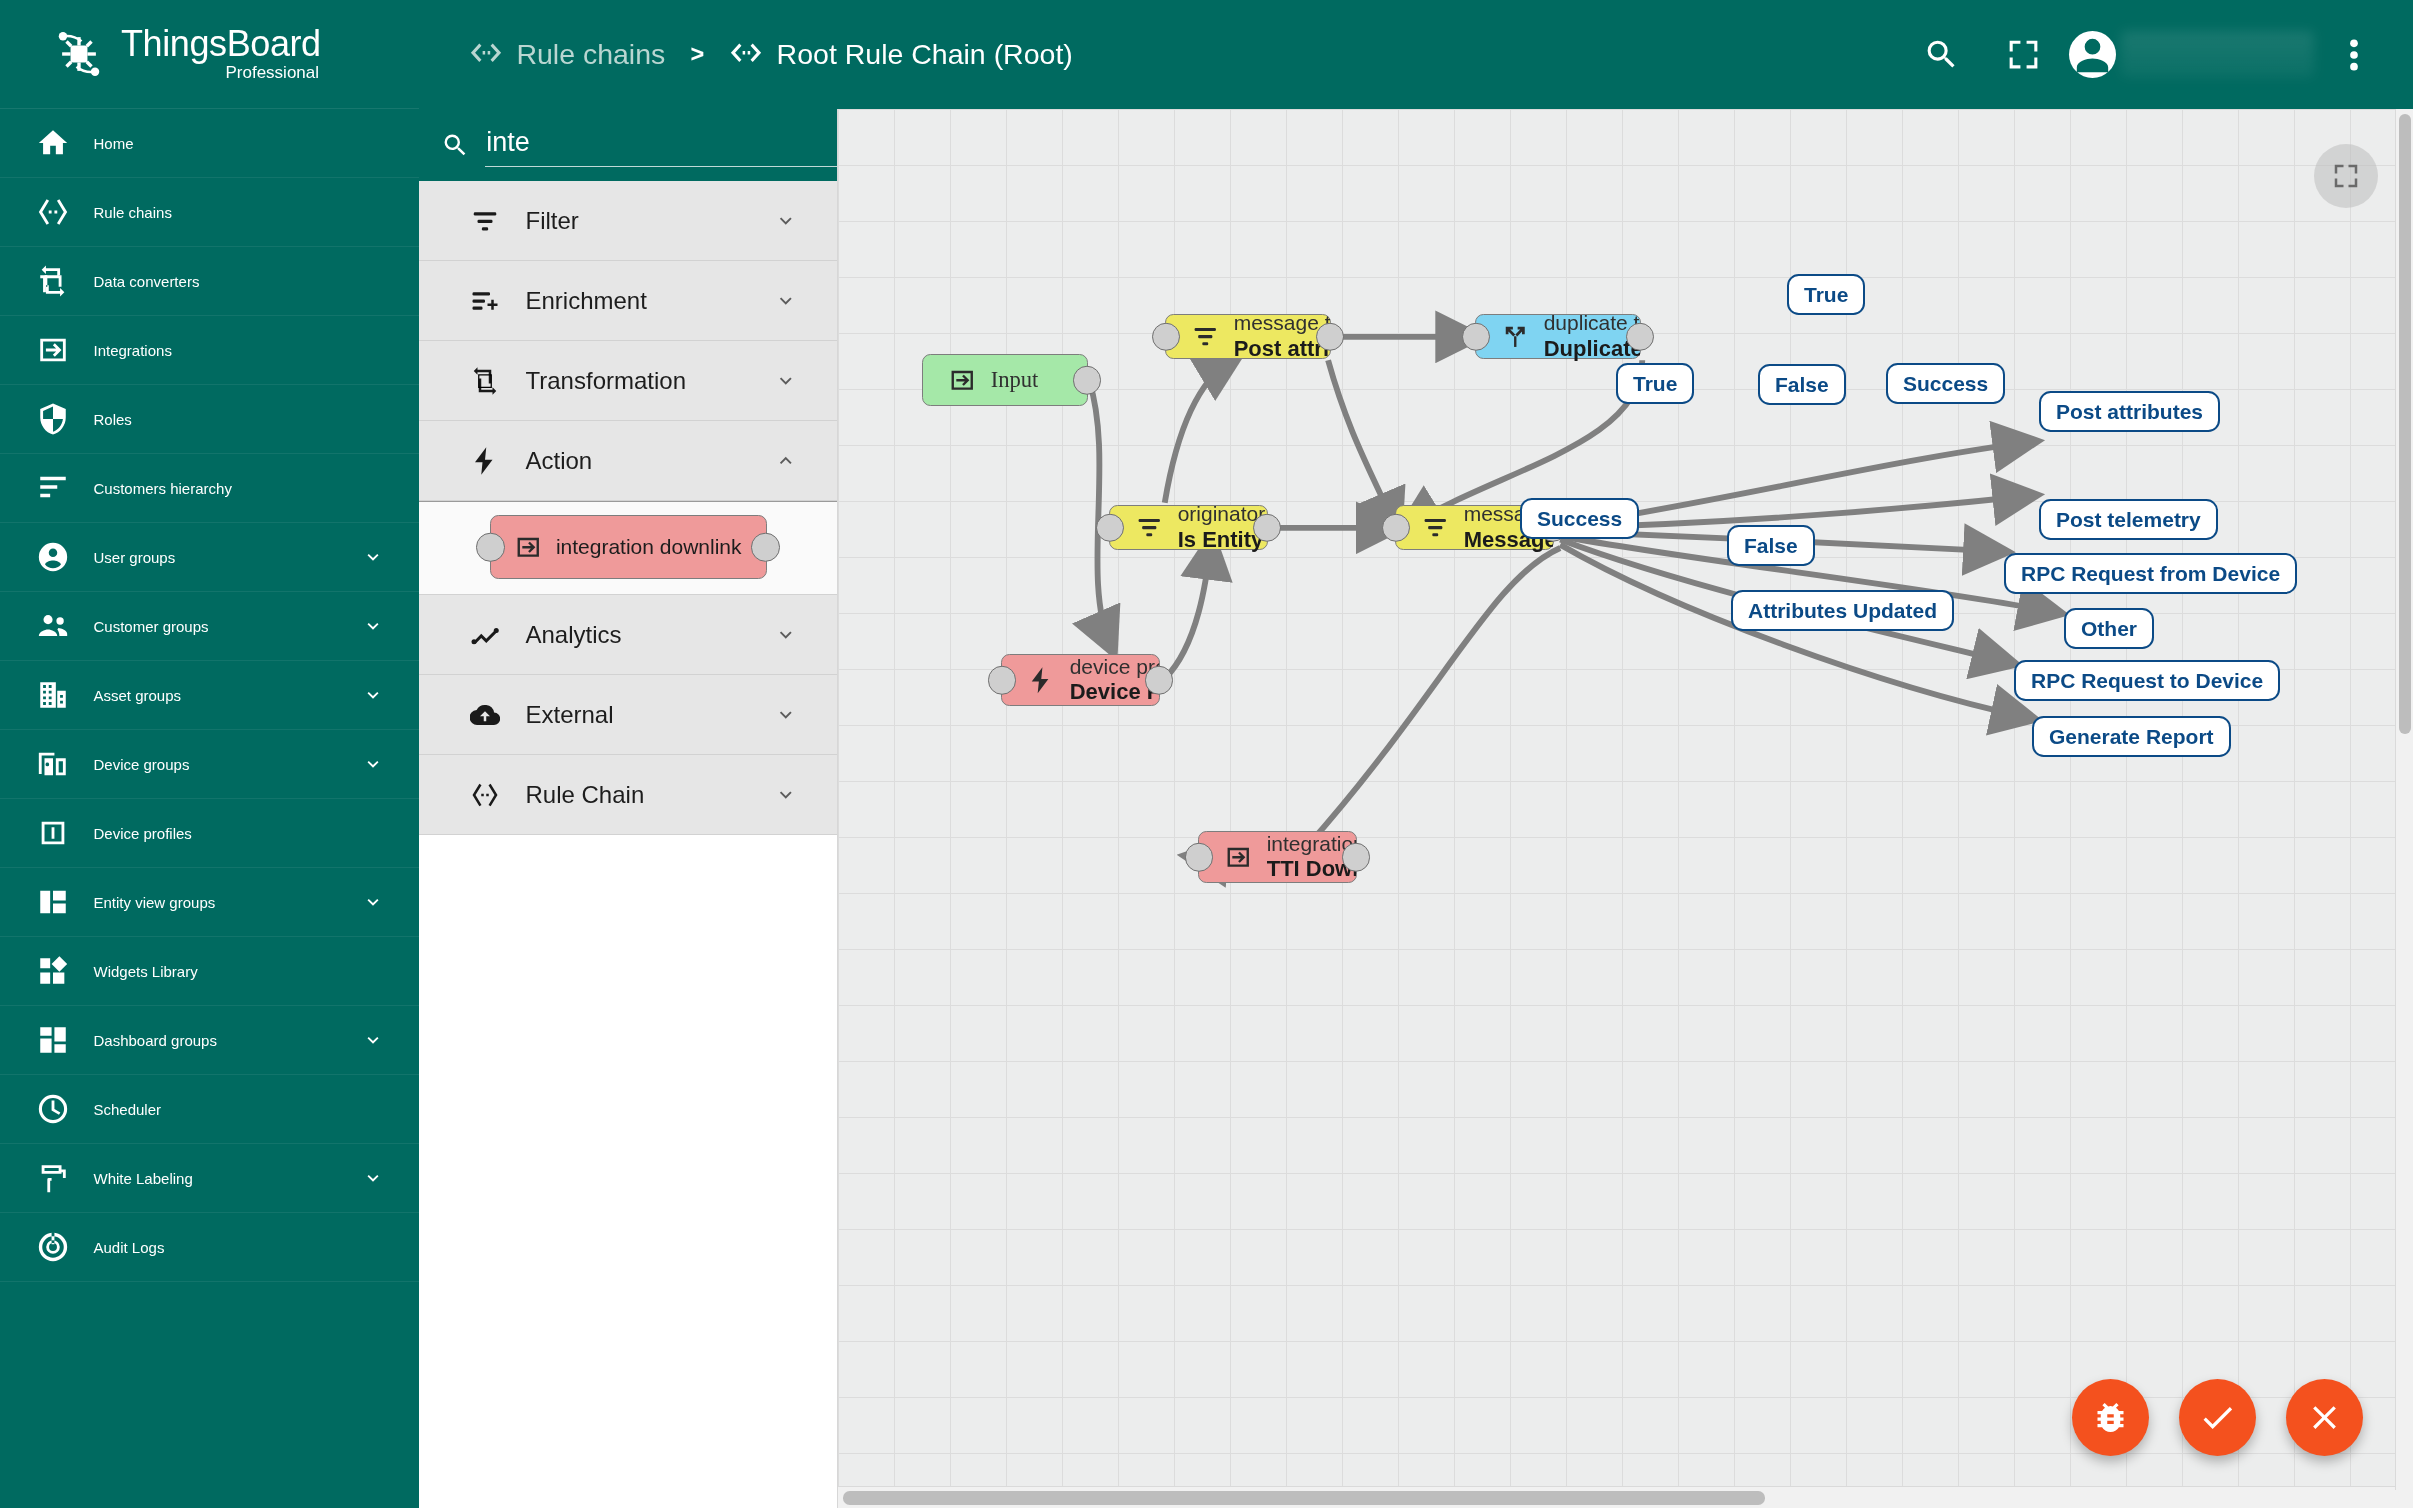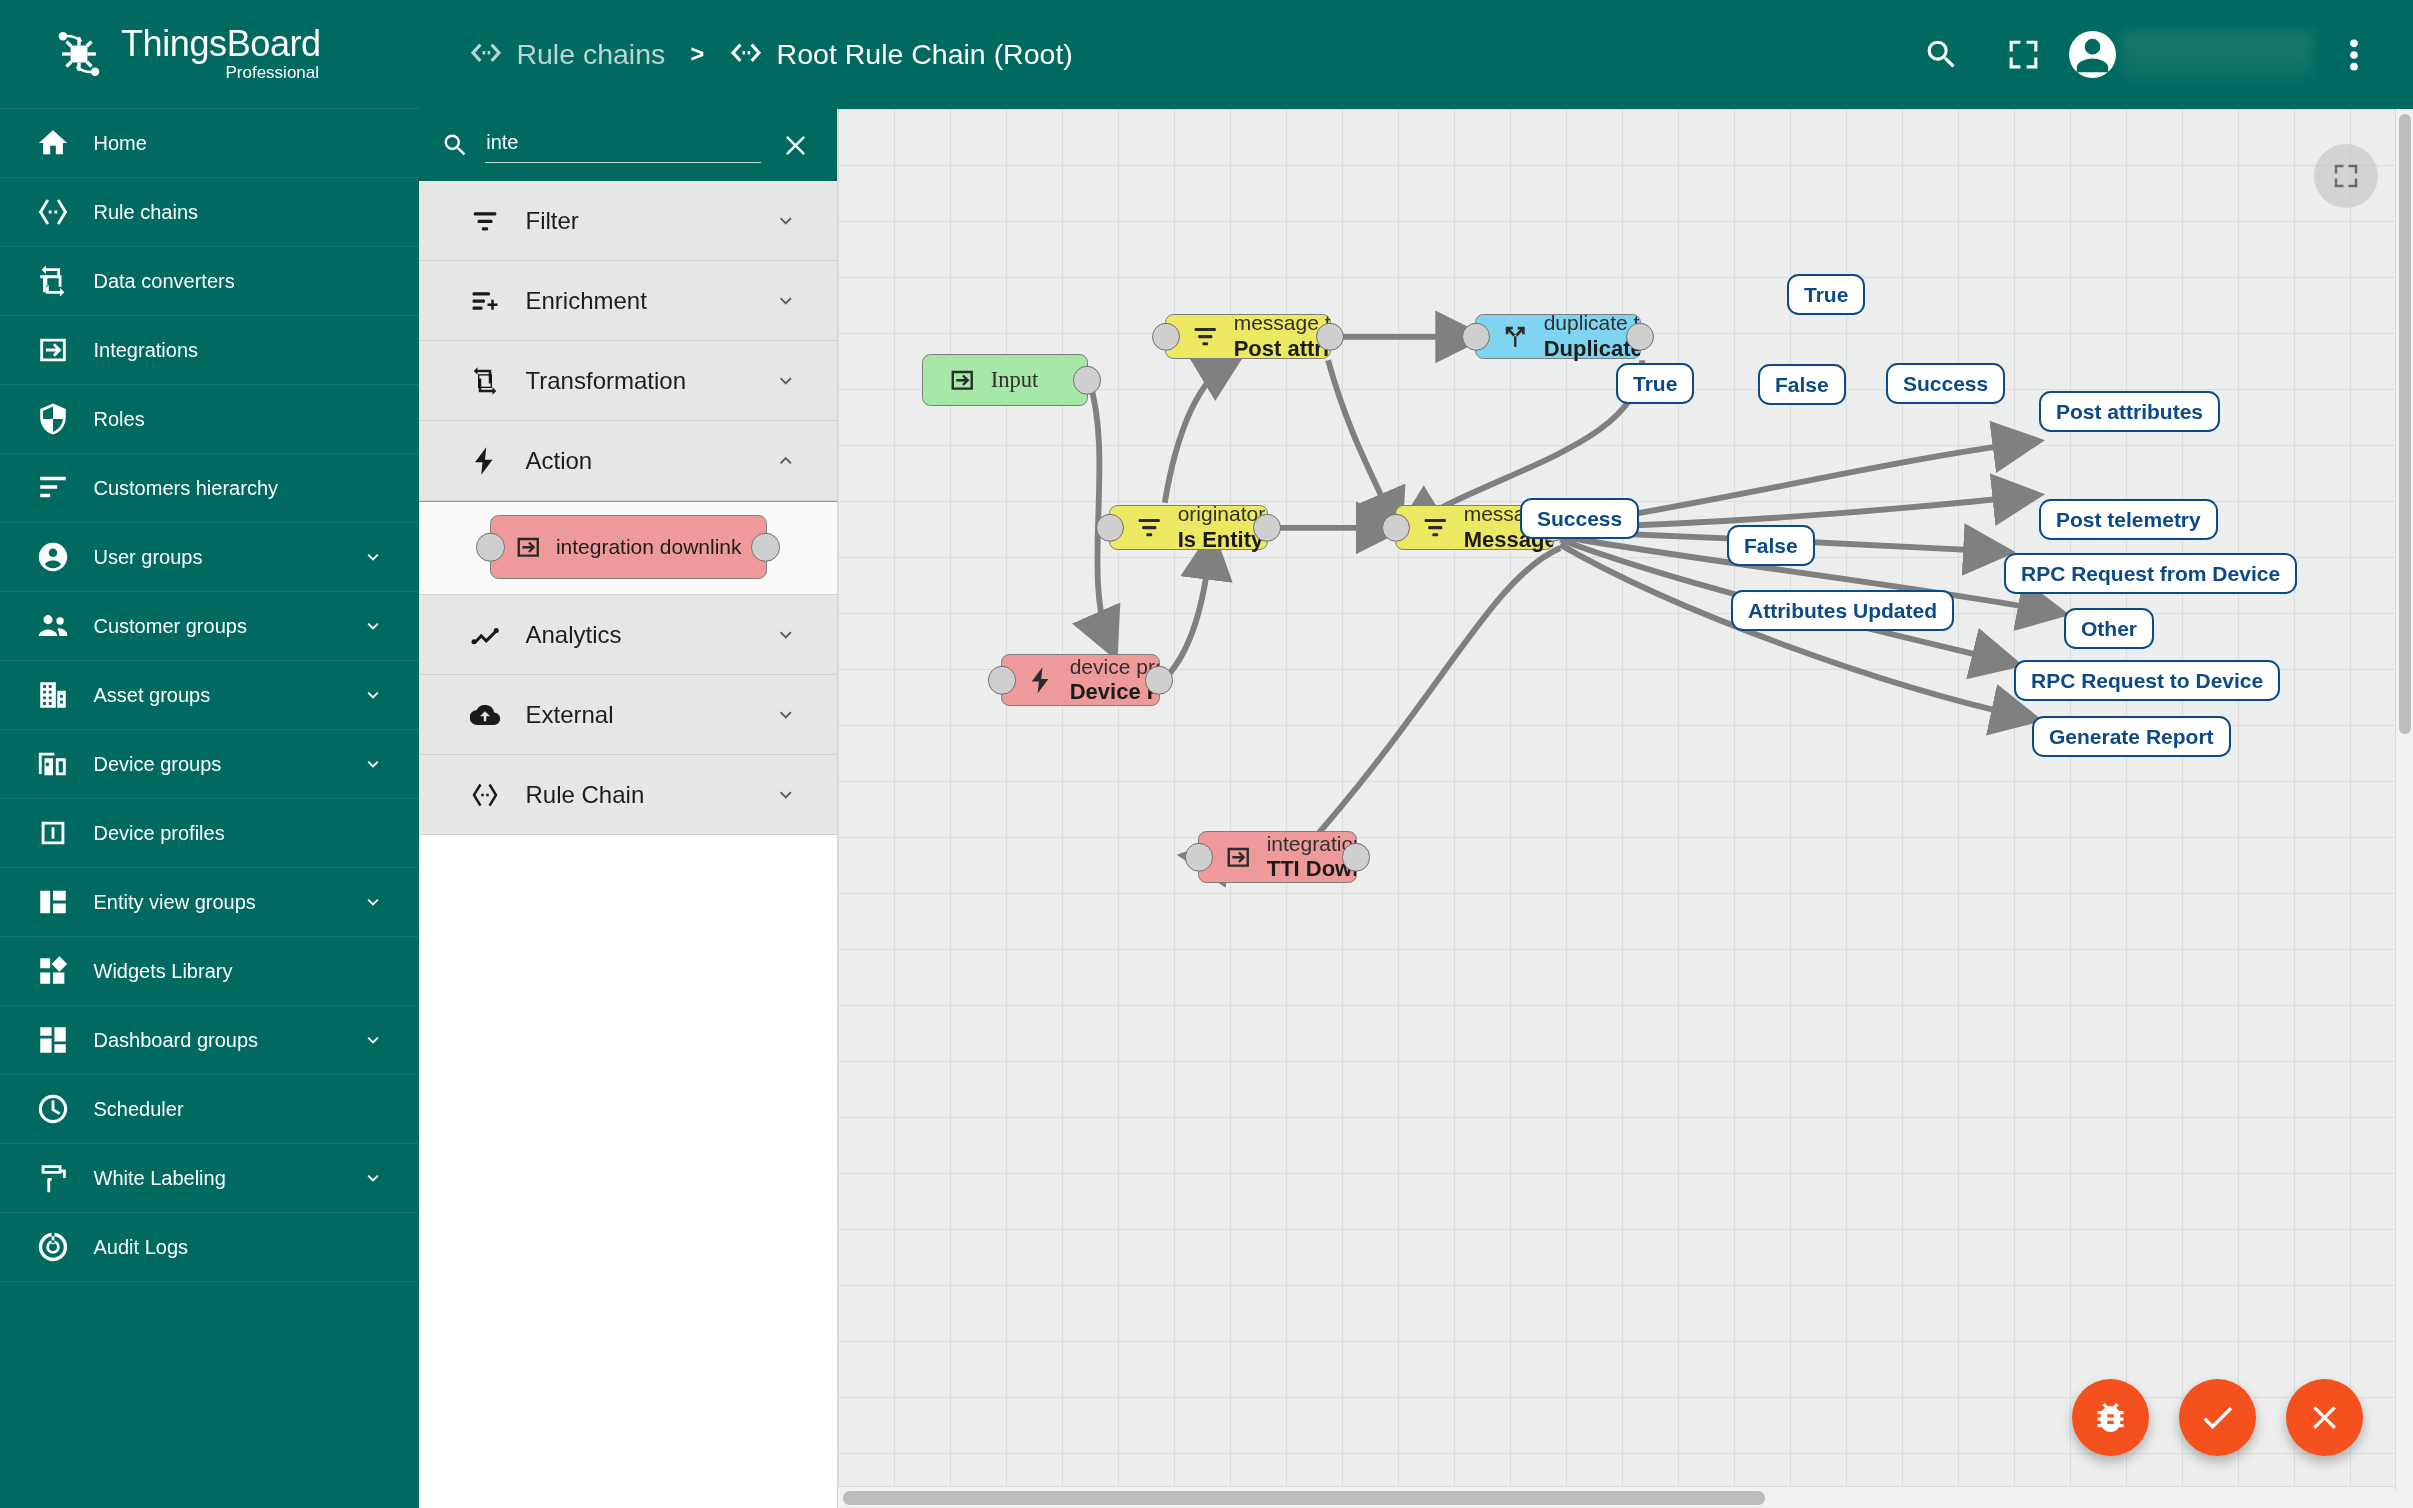--- a/index.html
+++ b/index.html
@@ -34,21 +34,21 @@
     height: 69px;
     display: flex; align-items: center;
     padding-left: 35px;
     gap: 23.5px;
     border-bottom: 0.8px solid rgba(255,255,255,0.07);
     position: relative;
     cursor: pointer;
   }
   .nav-icon { width: 35px; height: 35px; flex: 0 0 35px; display: flex; align-items: center; justify-content: center; }
   .nav-icon svg { width: 34px; height: 34px; fill: #fff; }
-  .nav-label { color: #fff; font-size: 20px; white-space: nowrap; }
+  .nav-label { color: #fff; font-size: 15px; white-space: nowrap; }
   .nav-chevron { position: absolute; right: 35px; width: 22px; height: 22px; }
   .nav-chevron svg { width: 22px; height: 22px; fill: #fff; }
 
   
   #topbar {
     position: absolute; left: 419px; top: 0;
     width: 1994px; height: 109px;
     background: #006A60;
     display: flex; align-items: center;
   }
@@ -85,21 +85,21 @@
     overflow: hidden;
   }
   #lib-search {
     height: 72px; background: #006A60;
     display: flex; align-items: center; padding: 0 22px; gap: 15px;
   }
   #lib-search .srch-icon svg { width: 28.5px; height: 28.5px; fill: #fff; display:block; }
   #search-input {
     flex: 1; background: transparent; border: none;
     border-bottom: 0.8px solid rgba(255,255,255,0.75);
-    color: #fff; font-size: 20px; font-family: "Liberation Sans", sans-serif;
+    color: #fff; font-size: 27px; font-family: "Liberation Sans", sans-serif;
     padding: 3.4px 1.7px 8.4px 1.7px; outline: none;
   }
   #search-input::placeholder { color: rgba(255,255,255,0.7); }
   .lib-ico-btn { width: 39px; height: 39px; display:flex;align-items:center;justify-content:center;cursor:pointer; }
   .lib-ico-btn svg { width: 27px; height: 27px; fill: #fff; stroke: #fff; }
 
   .cat-row {
     height: 80px; background: #e6e6e6;
     display: flex; align-items: center;
     padding-left: 49px; gap: 23.5px;

